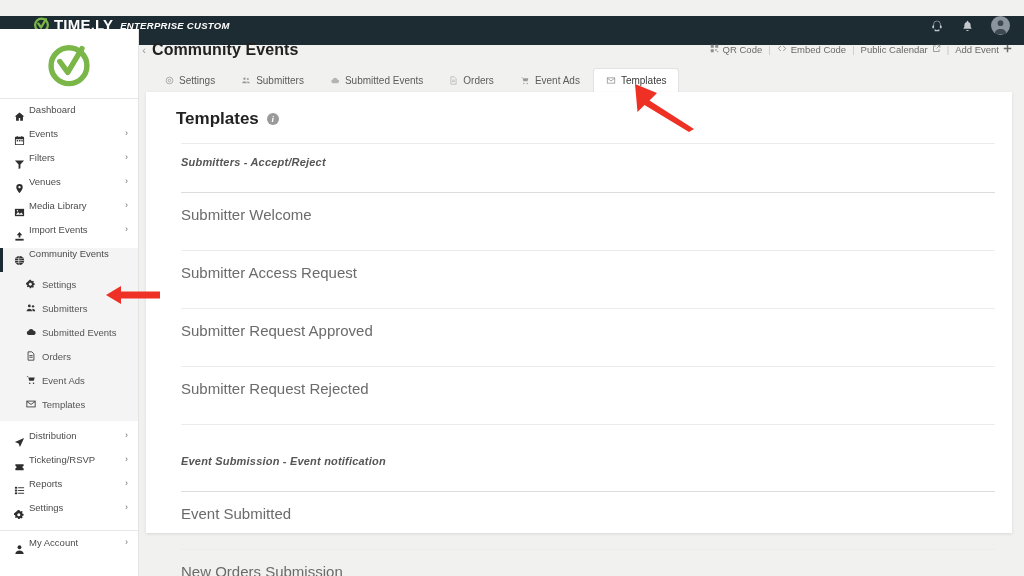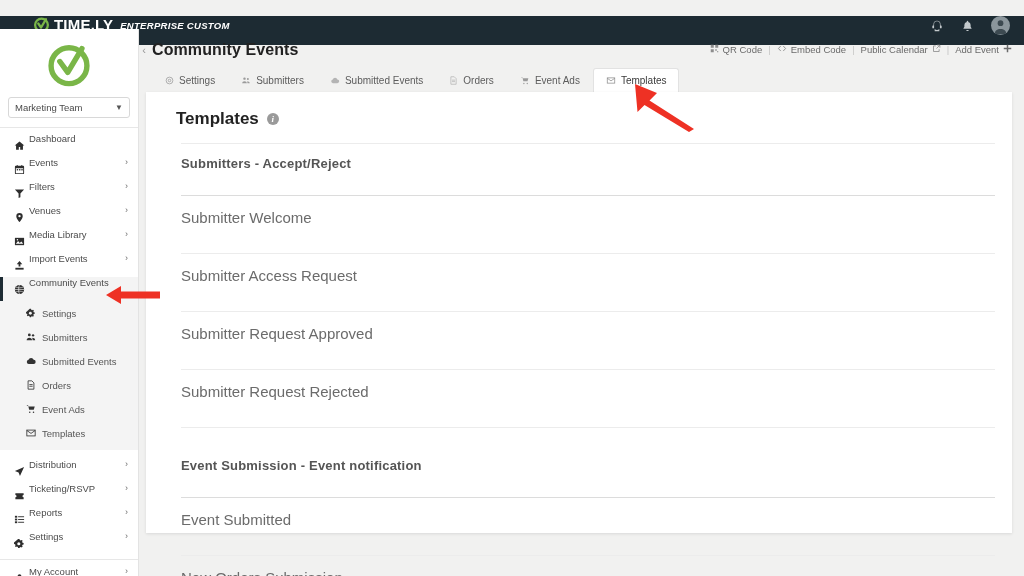--- a/index.html
+++ b/index.html
@@ -121,22 +121,23 @@
   }
   .info-badge {
     width: 12px; height: 12px; border-radius: 50%; background: #9a9a9a;
     color: #fff; font-size: 9px; font-weight: bold; font-style: italic;
     display: inline-flex; align-items: center; justify-content: center;
     line-height: 1; font-family: "Liberation Serif", serif;
   }
   .rule { height: 1px; background: #ececec; margin: 14px 17px 0 35px; }
   .rule.strong { background: #dcdcdc; }
   .group-head {
-    font-size: 13px; font-weight: bold; color: #555; letter-spacing: .2px;
+    font-size: 11px; font-weight: bold; color: #555; letter-spacing: .2px;
     padding: 12px 0 10px 35px;
+    font-style: italic;
   }
   .tpl-row {
     font-size: 15px; color: #6b6b6b; padding: 13px 0 13px 35px;
   }
   .group-gap { height: 18px; }
 
   
   .arrow { position: absolute; pointer-events: none; }
   #arrow-tab { left: 632px; top: 82px; }
   #arrow-sidebar { left: 104px; top: 284px; }
@@ -183,24 +184,20 @@
   <div class="sidebar">
     <div class="sb-logo">
       <span>
         <svg width="50" height="50" viewBox="0 0 24 24">
           <circle cx="12" cy="12.8" r="8.6" fill="none" stroke="#7ab648" stroke-width="2.6"></circle>
           <path d="M7.6 10.8 L11.4 16.0 L18.2 4.6" fill="none" stroke="#7ab648" stroke-width="2.6" stroke-linecap="round" stroke-linejoin="round"></path>
         </svg>
       </span>
     </div>
 
-    <div class="team-select">
-      <span>Marketing Team</span>
-      <span class="caret">▼</span>
-    </div>
 
     <div class="sb-sep"></div>
 
     <div class="nav">
 
       <div class="nav-item">
         <span class="ico">
           <svg width="11" height="11" viewBox="0 0 24 24" fill="#2e2e2e">
               <path d="M12 3 1.5 12h3v9h6v-6h3v6h6v-9h3z"></path>
             </svg>

